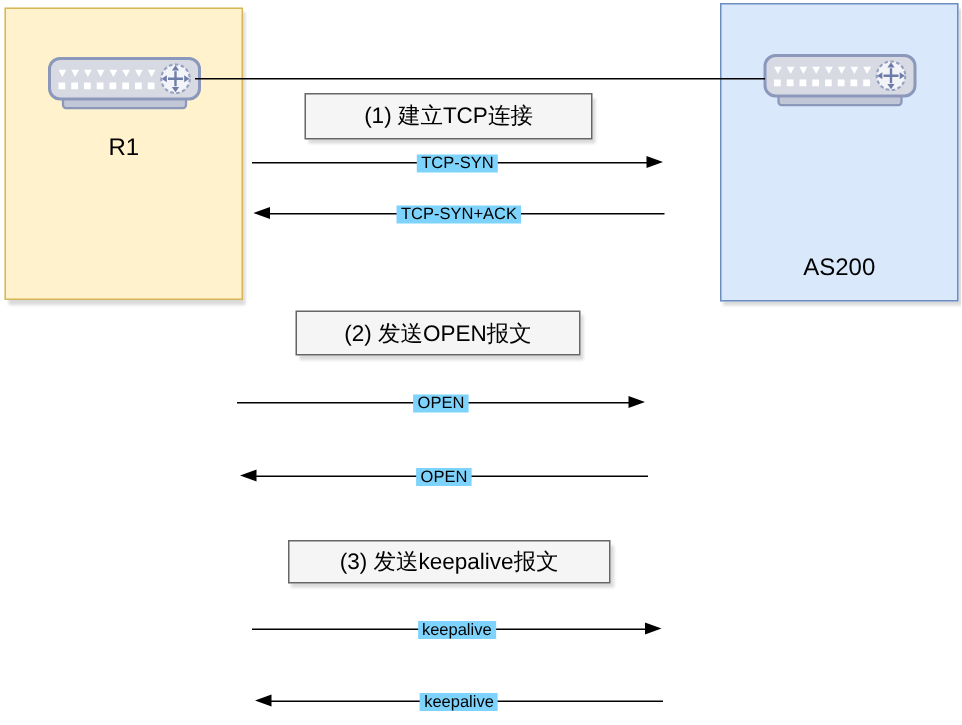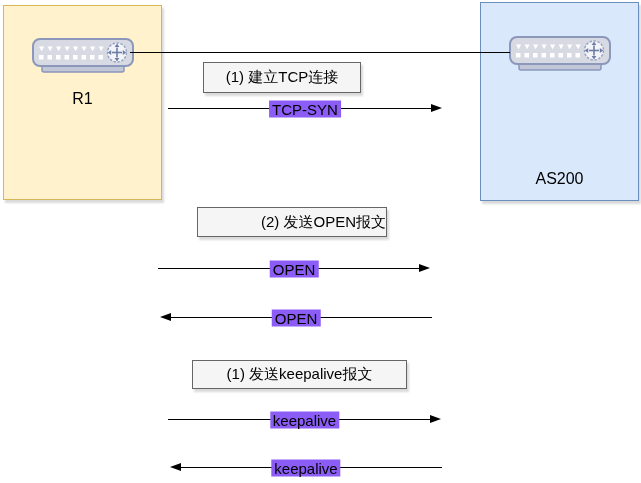--- a/index.html
+++ b/index.html
@@ -40,40 +40,40 @@
     border-top:1.4px solid #000;
   }
   
   .step {
     position:absolute; box-sizing:border-box;
     background:#F5F5F5; border:1px solid #666666;
     box-shadow:2px 3px 2px rgba(0,0,0,0.15);
     display:flex; align-items:center; justify-content:center;
     font-size:15px; white-space:nowrap;
   }
-  .step1 { left:203px; top:62px;  width:158px; height:31px; }
-  .step2 { left:197px; top:207px; width:190px; height:30px;justify-content:flex-end; }
+  .step1 { left:203px; top:62px;  width:192px; height:31px; }
+  .step2 { left:197px; top:207px; width:190px; height:30px; }
   .step3 { left:192px; top:360px; width:215px; height:29px; }
   
   .msg { position:absolute; height:20px; }
   .msg .line {
     position:absolute; top:9px; left:0; right:0; height:0;
     border-top:1.4px solid #000;
   }
   .msg.dir-right .line { right:9px; }
   .msg.dir-left  .line { left:9px; }
   .msg .head {
     position:absolute; top:5px; width:0; height:0;
     border-top:4.5px solid transparent; border-bottom:4.5px solid transparent;
   }
   .msg.dir-right .head { right:0; border-left:11px solid #000; }
   .msg.dir-left  .head { left:0;  border-right:11px solid #000; }
   .msg .label {
     position:absolute; left:50%; top:50%; transform:translate(-50%,-50%);
-    background:#8b5cf6; padding:0 3px; font-size:15px; white-space:nowrap;
+    background:#7dd3fc; padding:0 3px; font-size:11px; white-space:nowrap;
   }
   .m1 { left:168px; top:99px;  width:274px; }
   .m2 { left:169px; top:133px; width:274px; }
   .m3 { left:168px; top:170px; width:274px; }
   .m4 { left:158px; top:259px; width:272px; }
   .m5 { left:160px; top:308px; width:272px; }
   .m6 { left:168px; top:410px; width:273px; }
   .m7 { left:170px; top:458px; width:272px; }
 </style>
 </head>
@@ -153,27 +153,32 @@
 
   <div class="peer-link"></div>
 
   <div class="step step1">
     <span>(1) 建立TCP连接</span>
   </div>
   <div class="step step2">
     <span>(2) 发送OPEN报文</span>
   </div>
   <div class="step step3">
-    <span>(1) 发送keepalive报文</span>
+    <span>(3) 发送keepalive报文</span>
   </div>
 
   <div class="msg dir-right m1">
     <div class="line"></div>
     <div class="head"></div>
     <span class="label">TCP-SYN</span>
+  </div>
+  <div class="msg dir-left m2">
+    <div class="line"></div>
+    <div class="head"></div>
+    <span class="label">TCP-SYN+ACK</span>
   </div>
   <div class="msg dir-right m4">
     <div class="line"></div>
     <div class="head"></div>
     <span class="label">OPEN</span>
   </div>
   <div class="msg dir-left m5">
     <div class="line"></div>
     <div class="head"></div>
     <span class="label">OPEN</span>

